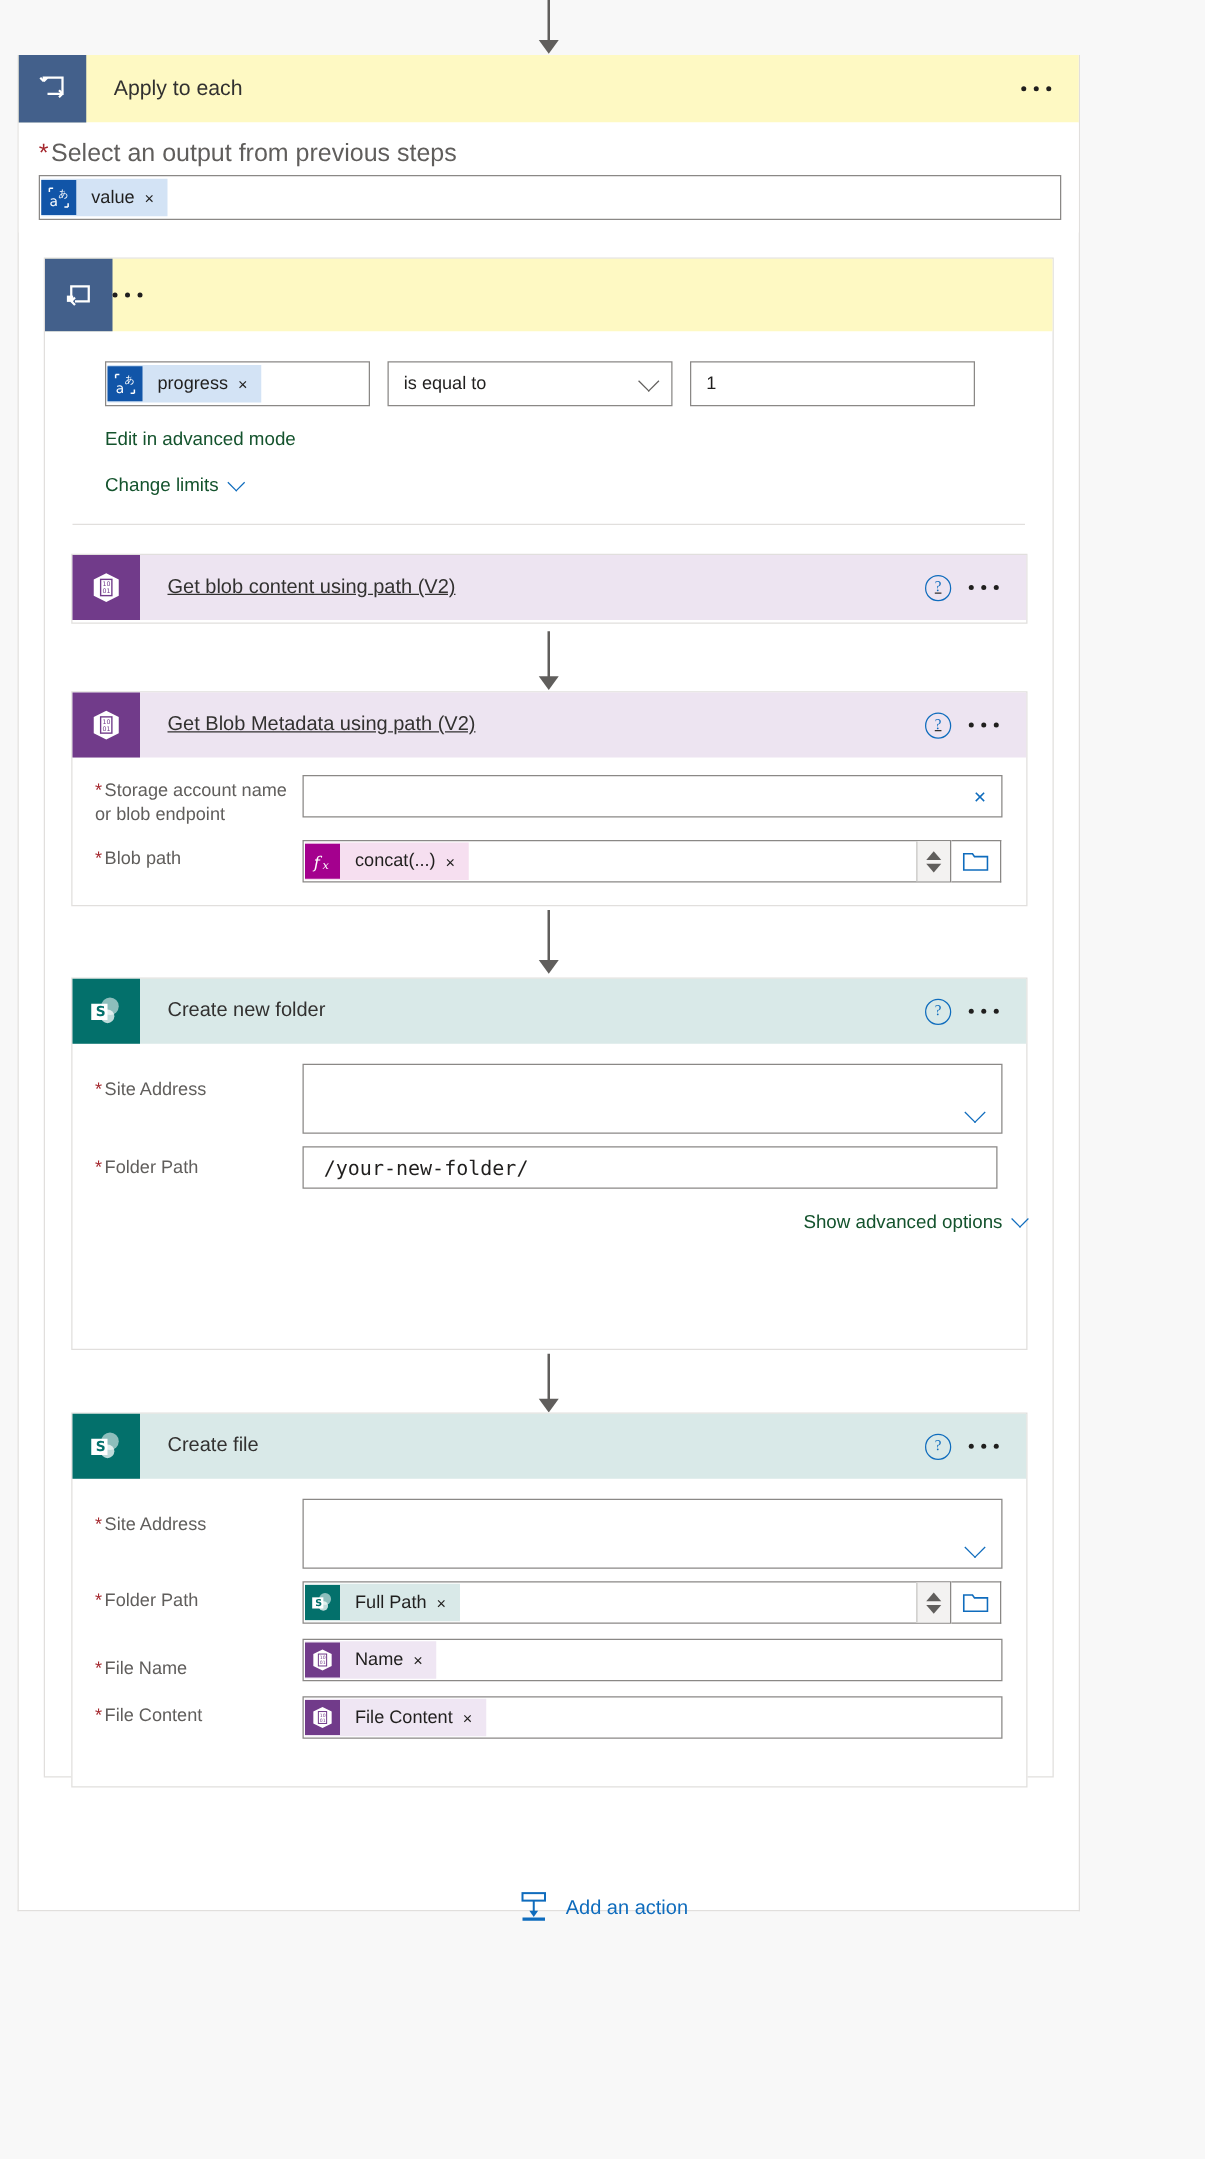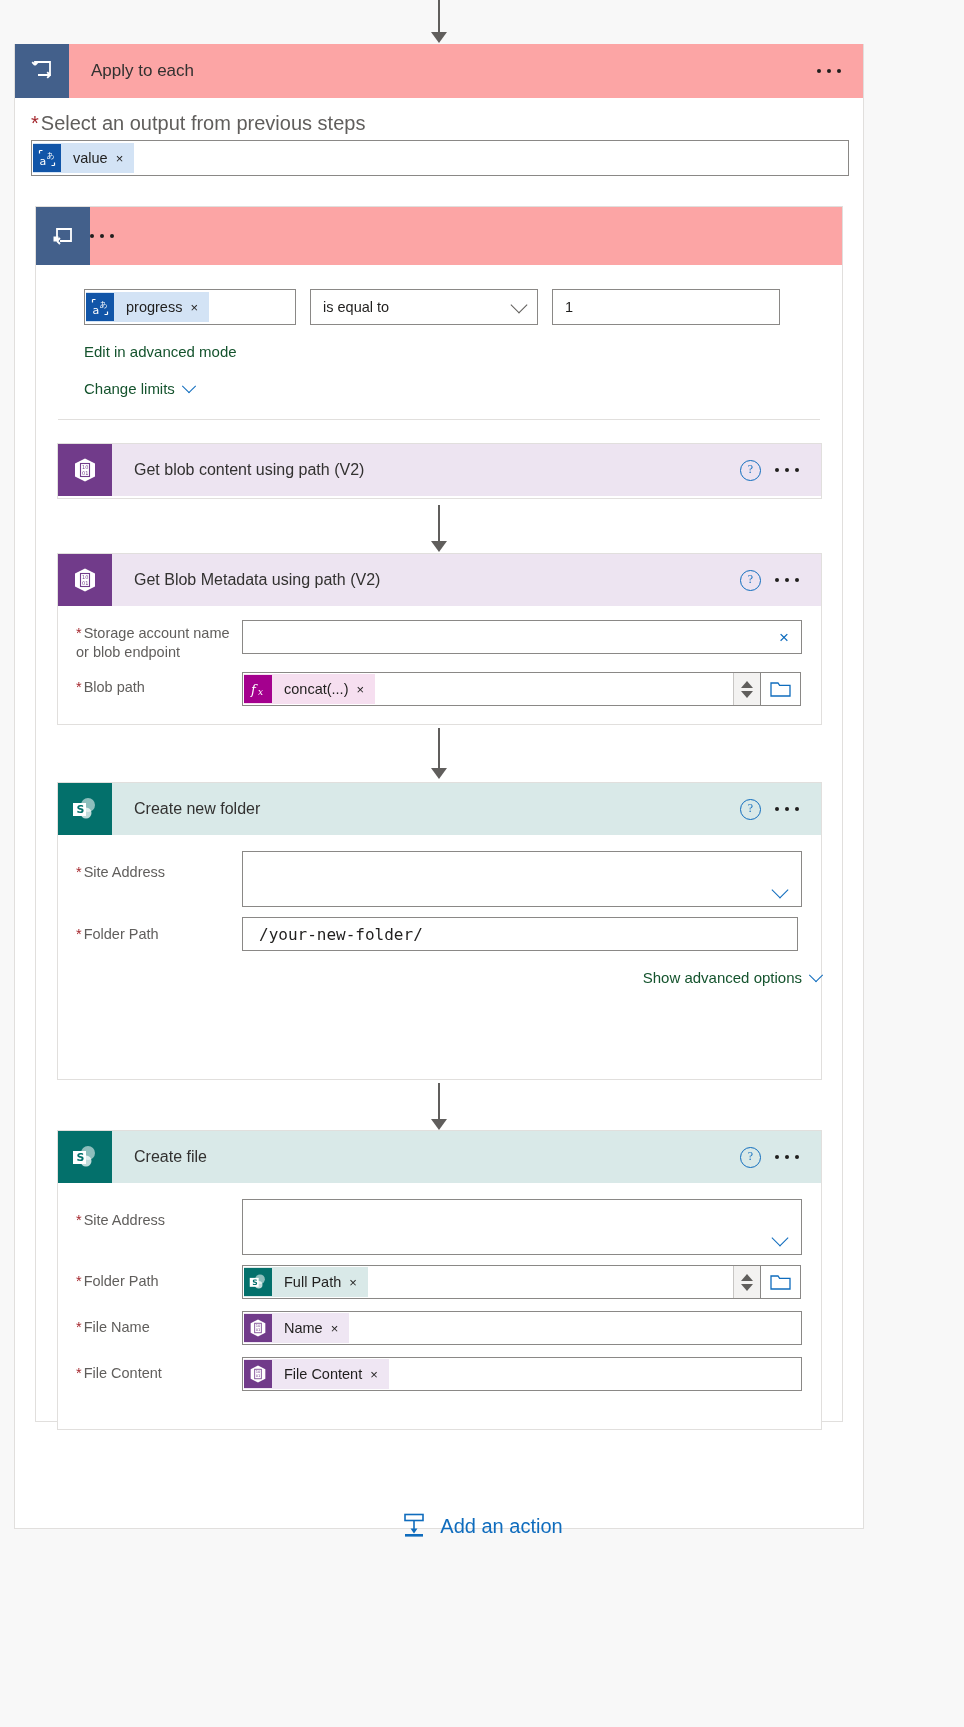--- a/index.html
+++ b/index.html
@@ -80,23 +80,23 @@
     font-size: 17px;
     color: #323130;
   }
   .card-header .hdr-actions {
     display: flex;
     align-items: center;
     padding-right: 22px;
     gap: 14px;
   }
 
-  .hdr-blue { background: #fca5a5; }
+  .hdr-blue { background: #fef9c3; }
   .hdr-blue .hdr-icon { background: #43608b; }
-  .hdr-purple { background: #ede4f1; }
+  .hdr-purple { background: #ede4f1; text-decoration: underline; }
   .hdr-purple .hdr-icon { background: #713b8a; }
   .hdr-teal { background: #d9e9e8; }
   .hdr-teal .hdr-icon { background: #03706b; }
 
   .ellipsis {
     display: flex;
     gap: 6px;
     cursor: pointer;
   }
   .ellipsis i {
@@ -386,21 +386,21 @@
     left: 0;
     right: 0;
     display: flex;
     align-items: center;
     justify-content: center;
     gap: 13px;
     cursor: pointer;
   }
   .add-action .aa-label {
     color: #0f6cbd;
-    font-size: 20px;
+    font-size: 16px;
   }
 </style>
 </head>
 <body>
 
 <div class="canvas">
 
   <div class="arrow" style="left:427px; top:0px; height:44px;">
     <div class="line" style="height:33px;"></div>
     <div class="head"></div>
@@ -707,21 +707,21 @@
           </span>
         </div>
         <div class="folder-btn">
           <svg width="21" height="18" viewBox="0 0 21 18" aria-hidden="true">
             <path d="M1 3 L8 3 L9.6 5.3 L20 5.3 L20 16 L1 16 Z" fill="none" stroke="#0f6cbd" stroke-width="1.3"></path>
           </svg>
         </div>
       </div>
     </div>
 
-    <div class="form-row" style="margin-top:12px;">
+    <div class="form-row" style="margin-top:12px;align-items:flex-end;">
       <div class="f-label" style="padding-top:7px;">
         <span class="req-star">*</span><span>File Name</span>
       </div>
       <div class="f-ctrl">
         <div class="token-field" style="width:560px;">
           <span class="token tok-purple">
             <span class="tok-icon">
               <svg width="22" height="22" viewBox="0 0 30 30" aria-hidden="true">
                 <path d="M15 3.5 L25 8.5 L25 21.5 L15 26.5 L5 21.5 L5 8.5 Z" fill="#ffffff"></path>
                 <rect x="10.5" y="8.5" width="9" height="13" fill="none" stroke="#713b8a" stroke-width="1.1"></rect>

